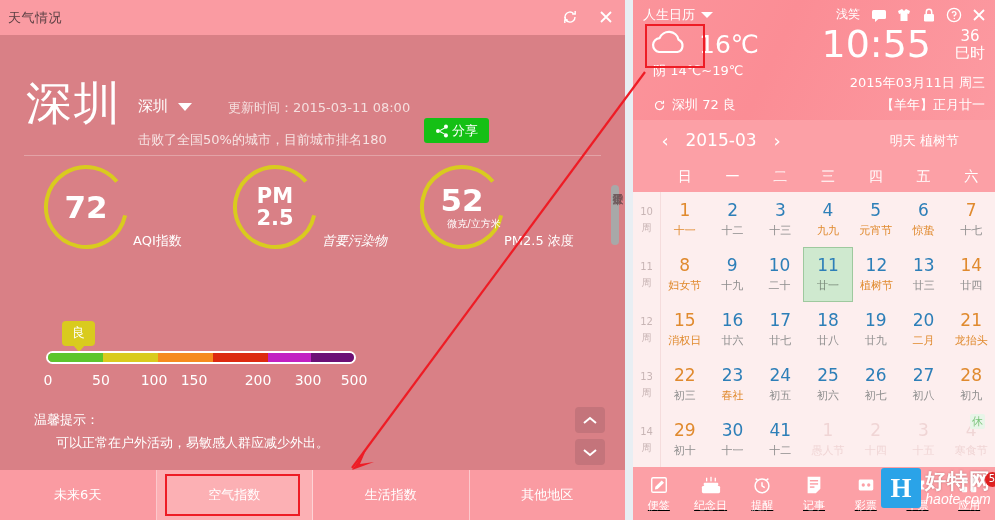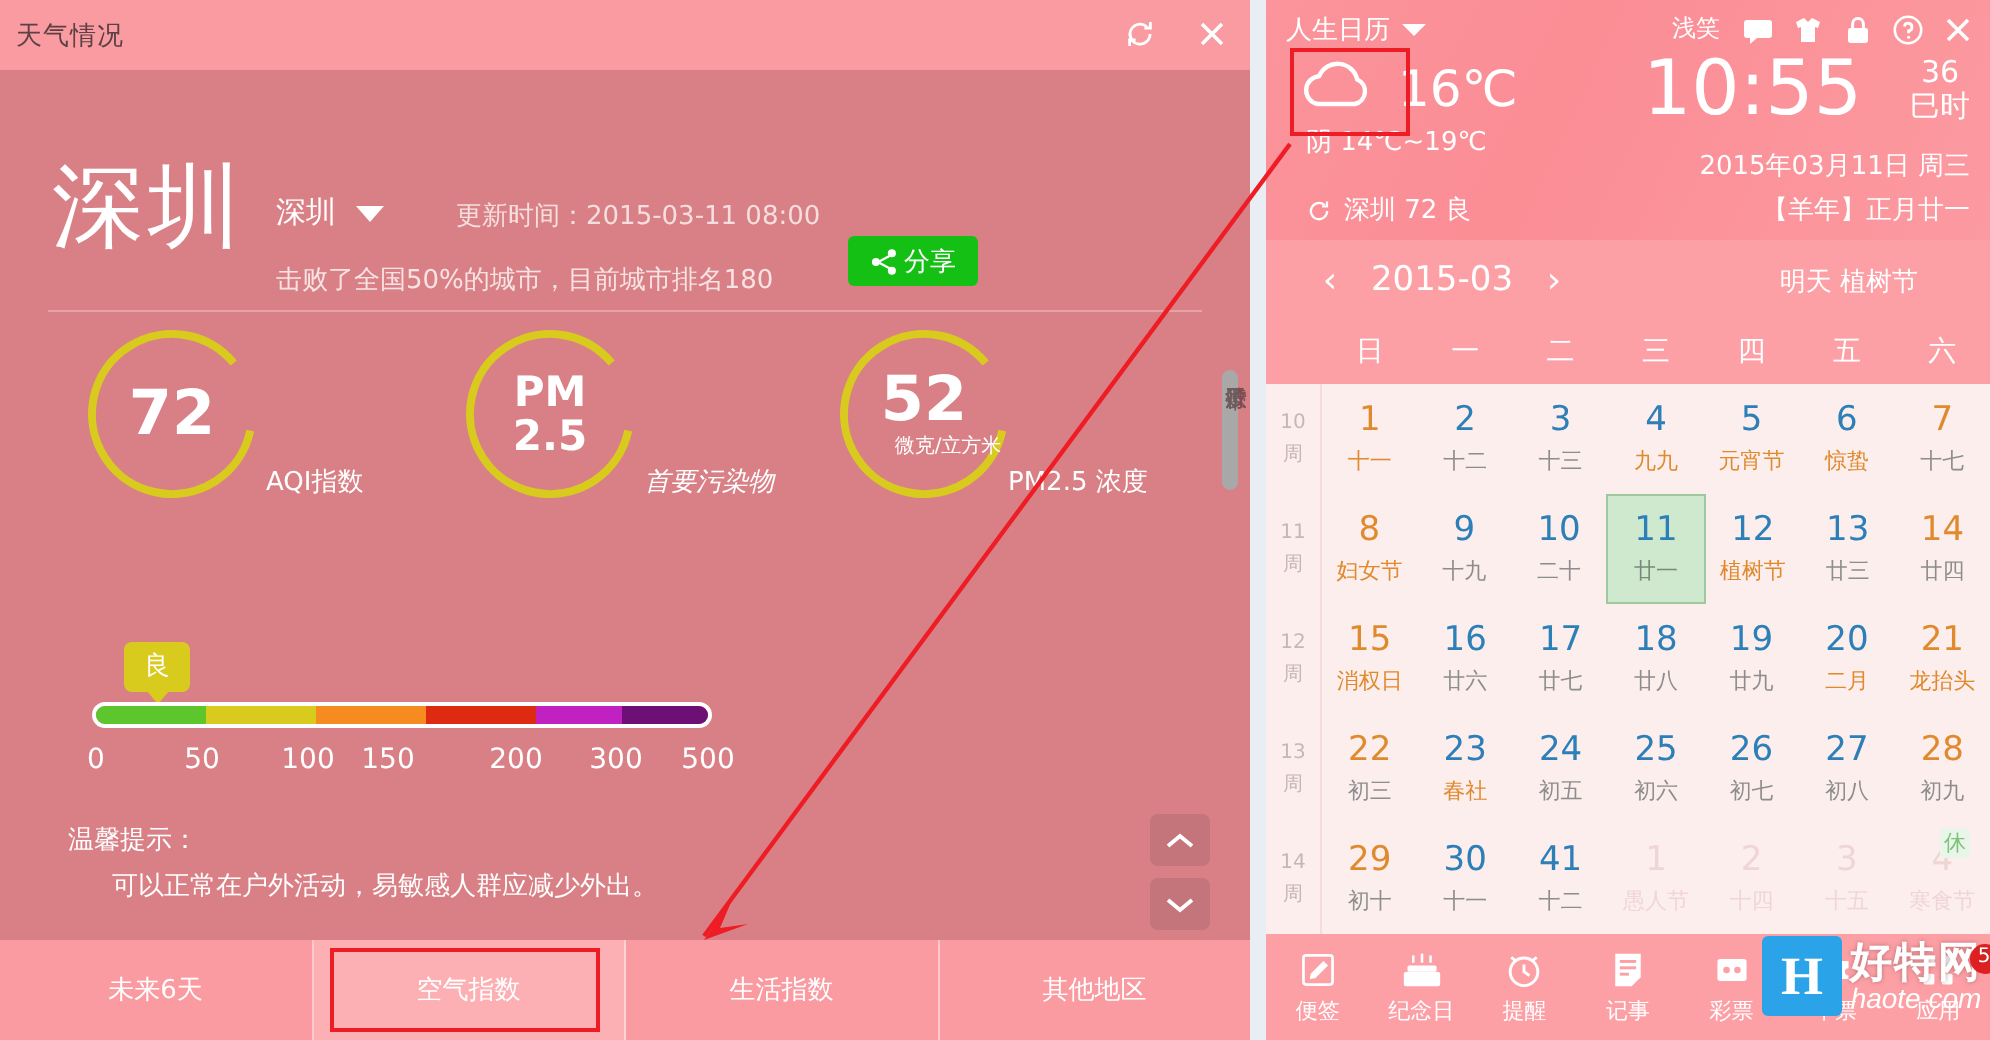--- a/index.html
+++ b/index.html
@@ -245,21 +245,21 @@
   }
   .day-cell.selected .d-num { color: #2d7fb8; }
   .day-cell.selected .d-lunar { color: #7a8a7a; }
   .rest-badge {
     position: absolute; top: 2px; right: 10px; font-size: 11px;
     color: #7cc47c; background: #e8f5e8; padding: 0 2px; border-radius: 2px;
   }
 
   .cal-toolbar {
     position: absolute; left: 0; top: 467px; width: 362px; height: 53px;
-    background: #fca0a6; display: flex; align-items: center;
+    background: #fca0a6; display: flex; align-items: center; text-decoration: underline;
   }
   .tool {
     flex: 1; display: flex; flex-direction: column; align-items: center;
     gap: 3px; cursor: pointer;
   }
   .tool-label { font-size: 11px; color: #ffffff; }
   .tool svg { display: block; }
 
   .watermark {
     position: absolute; right: 4px; top: 468px; display: flex;

